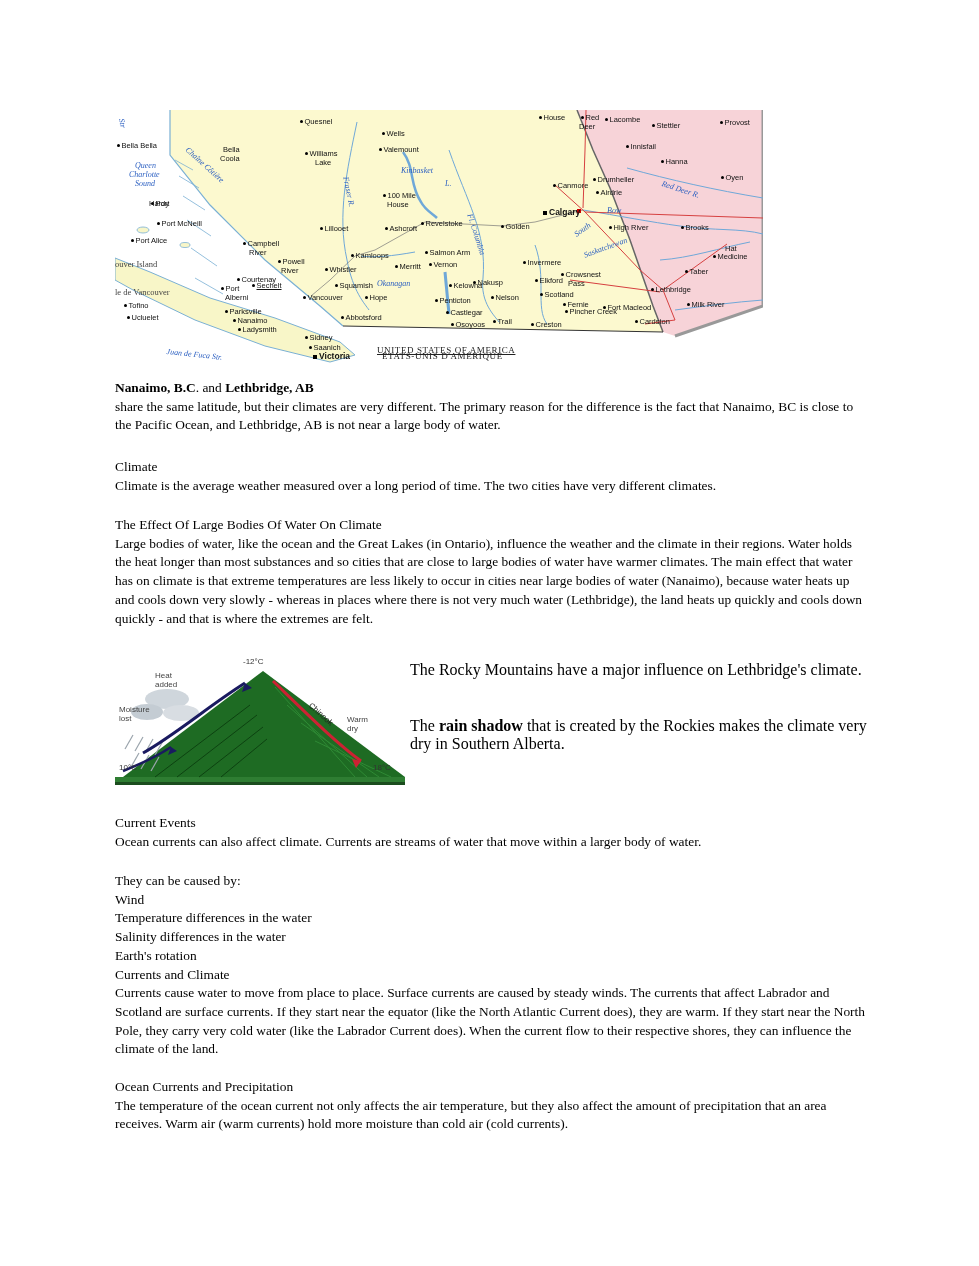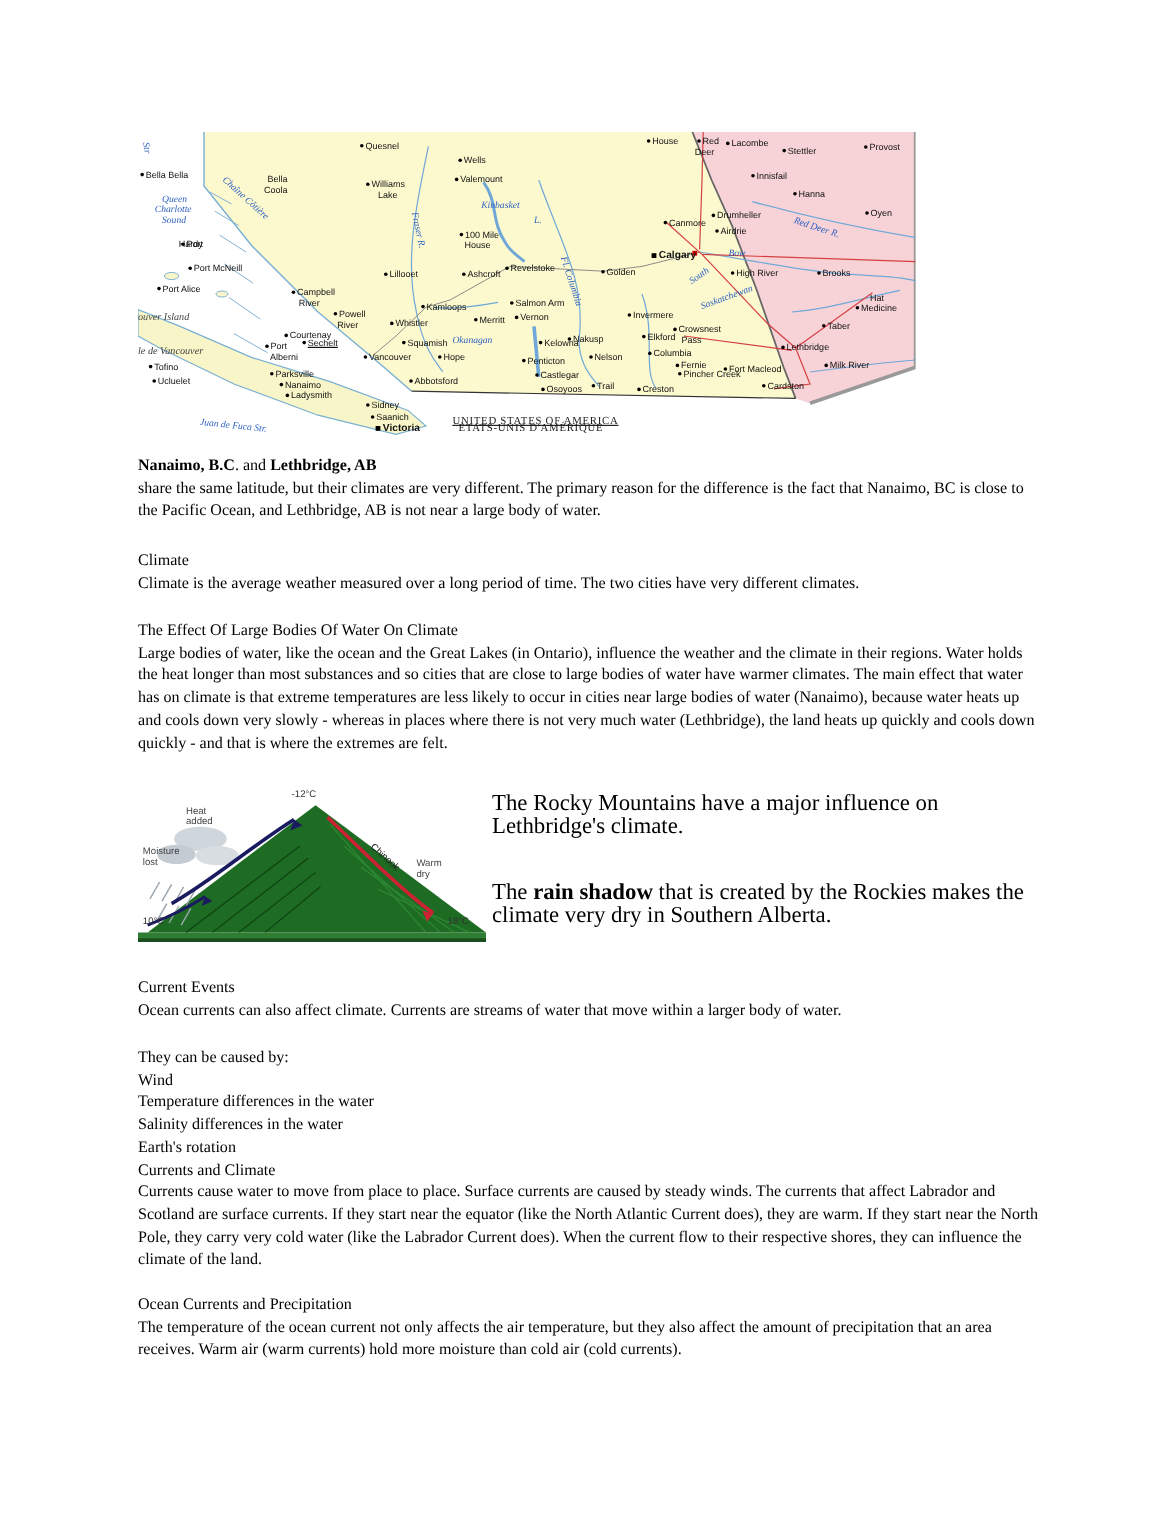--- a/index.html
+++ b/index.html
@@ -15,33 +15,33 @@
   #map{position:absolute;left:115px;top:110px;width:648px;height:255px}
   #map svg{position:absolute;left:0;top:0}
   #map-labels{position:absolute;left:0;top:0;width:648px;height:255px}
   .map-label{position:absolute;white-space:nowrap;font-family:"Liberation Sans",sans-serif;
              font-size:7.5px;line-height:1;color:#111;transform-origin:0 0}
   .map-label.city::before{content:"";display:inline-block;width:3px;height:3px;background:#000;
              border-radius:50%;margin-right:1.5px;vertical-align:1px}
   .map-label.capital{font-weight:700;font-size:8.5px}
   .map-label.capital::before{content:"";display:inline-block;width:4px;height:4px;background:#000;margin-right:2px}
   .map-label.water{font-family:"Liberation Serif",serif;font-style:italic;color:#2b5fc1;font-size:8px}
-  .map-label.geo{font-family:"Liberation Serif",serif;font-style:italic;color:#444;font-size:8.5px}
+  .map-label.geo{font-family:"Liberation Serif",serif;color:#444;font-size:8.5px}
   .map-label.usa{font-family:"Liberation Serif",serif;color:#222;font-size:9px;letter-spacing:.6px}
 
   
   #diagram{position:absolute;left:115px;top:657px;width:290px;height:128px}
   #diagram svg{position:absolute;left:0;top:0}
   .dlabel{position:absolute;font-family:"Liberation Sans",sans-serif;font-size:8px;line-height:9px;
           color:#444;white-space:pre-line}
   .dlabel.rot{transform:rotate(42deg);transform-origin:0 0;color:#222}
   .dtemp{color:#333}
 
   
-  .figtext{position:absolute;left:410px;top:661px;width:460px;font-size:19px;line-height:18.7px}
+  .figtext{position:absolute;left:410px;top:661px;width:460px;font-size:16px;line-height:18.7px}
   .figtext .p2{margin-top:37px}
 </style>
 </head>
 <body>
 
 <div class="page">
 
   <div id="map">
     <svg width="648" height="255" viewBox="0 0 648 255">
       <rect width="648" height="255" fill="#ffffff"></rect>
@@ -138,21 +138,21 @@
         <span class="map-label water" style="left: 262px; top: 170px;">Okanagan</span>
         <span class="map-label city" style="left: 334px; top: 172px;">Kelowna</span>
         <span class="map-label city" style="left: 420px; top: 167px;">Elkford</span>
         <span class="map-label city" style="left: 446px; top: 161px;">Crowsnest</span>
         <span class="map-label cont" style="left: 453px; top: 170px;">Pass</span>
         <span class="map-label geo" style="left: 0px; top: 178px;">le de Vancouver</span>
         <span class="map-label city" style="left: 188px; top: 184px;">Vancouver</span>
         <span class="map-label city" style="left: 250px; top: 184px;">Hope</span>
         <span class="map-label city" style="left: 320px; top: 187px;">Penticton</span>
         <span class="map-label city" style="left: 376px; top: 184px;">Nelson</span>
-        <span class="map-label city" style="left: 425px; top: 181px;">Columbia</span>
+        <span class="map-label city" style="left: 425px; top: 181px;">Scotland</span>
         <span class="map-label city" style="left: 448px; top: 191px;">Fernie</span>
         <span class="map-label city" style="left: 9px; top: 192px;">Tofino</span>
         <span class="map-label city" style="left: 12px; top: 204px;">Ucluelet</span>
         <span class="map-label city" style="left: 110px; top: 198px;">Parksville</span>
         <span class="map-label city" style="left: 118px; top: 207px;">Nanaimo</span>
         <span class="map-label city" style="left: 123px; top: 216px;">Ladysmith</span>
         <span class="map-label city" style="left: 226px; top: 204px;">Abbotsford</span>
         <span class="map-label city" style="left: 331px; top: 199px;">Castlegar</span>
         <span class="map-label city" style="left: 378px; top: 208px;">Trail</span>
         <span class="map-label city" style="left: 336px; top: 211px;">Osoyoos</span>

